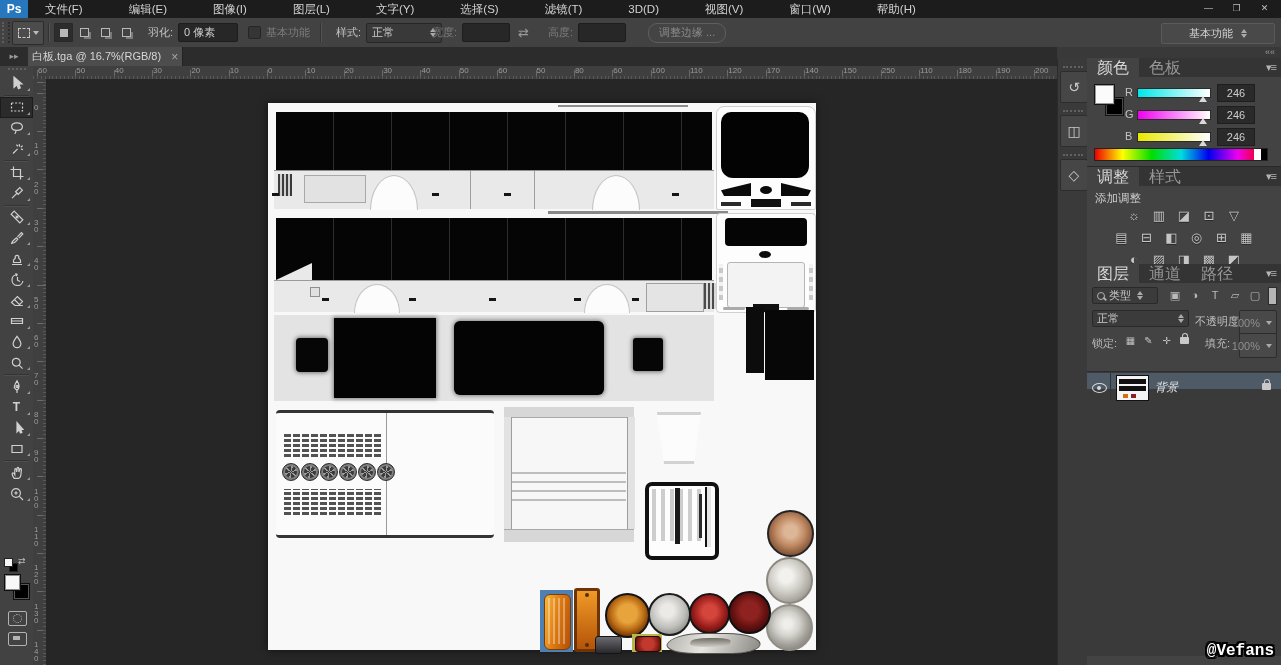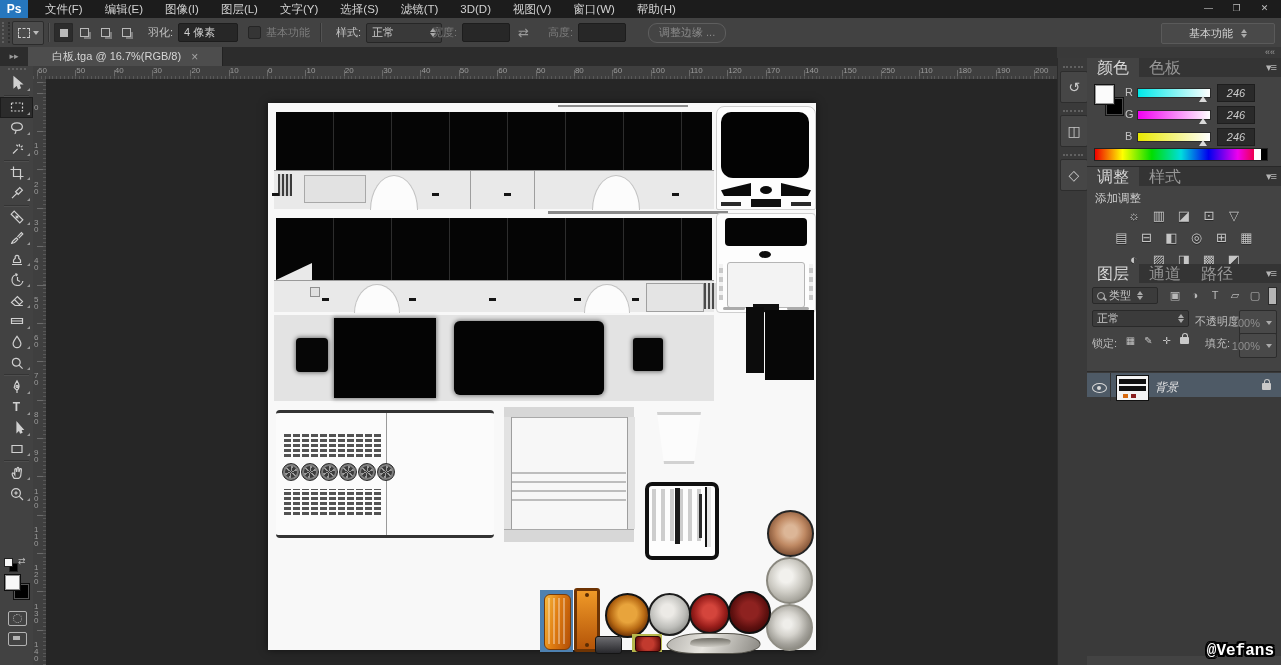--- a/index.html
+++ b/index.html
@@ -4,21 +4,21 @@
 <style>
   html,body{margin:0;padding:0;background:#111;}
   body{width:1281px;height:665px;position:relative;overflow:hidden;
        font-family:"Liberation Sans","DejaVu Sans",sans-serif;color:#cfcfcf;
        -webkit-font-smoothing:antialiased;}
   .abs{position:absolute;}
   
   #titlebar{left:0;top:0;width:1281px;height:18px;background:#1c1c1c;}
   #ps-logo{left:0;top:0;width:28px;height:18px;background:#2677be;color:#fff;
            font-weight:bold;font-size:12px;text-align:center;line-height:18px;}
-  #menu-items{left:34px;top:0;height:18px;display:flex;align-items:center;}
+  #menu-items{left:34px;top:0;height:18px;display:flex;align-items:center;gap:24px;}
   .menu-item{font-size:11.5px;color:#d2d2d2;padding:0 11px;line-height:18px;cursor:default;}
   #win-controls{right:3px;top:1px;display:flex;}
   .win-btn{width:27px;height:15px;text-align:center;line-height:14px;font-size:9px;color:#bfbfbf;margin-left:1px;}
   
   #optionsbar{left:0;top:18px;width:1281px;height:29px;background:#424242;border-bottom:1px solid #282828;}
   .ob{position:absolute;top:0;height:29px;display:flex;align-items:center;font-size:11px;color:#c3c3c3;}
   .grip-v{left:2px;top:4px;width:4px;height:21px;border-left:2px dotted #5f5f5f;border-right:2px dotted #2e2e2e;}
   .preset-box{left:12px;top:3px;width:30px;height:22px;background:#4c4c4c;border:1px solid #2c2c2c;border-radius:2px;
               display:flex;align-items:center;justify-content:center;gap:3px;}
   .mini-dash{width:10px;height:8px;border:1px dashed #c9c9c9;}
@@ -40,21 +40,21 @@
   .updown .d{border-top:4px solid #aaa;}
   .checkbox{width:11px;height:11px;background:#353535;border:1px solid #252525;border-radius:2px;margin-right:5px;}
   .swap-glyph{font-size:13px;color:#9a9a9a;}
   .rounded-btn{height:18px;border:1px solid #5e5e5e;border-radius:9px;color:#8a8a8a;font-size:11px;
                padding:0 10px;line-height:17px;background:#444;}
   #workspace-switch{right:6px;top:5px;width:112px;height:19px;background:#494949;border:1px solid #5a5a5a;
                     border-radius:2px;display:flex;align-items:center;justify-content:center;font-size:11px;color:#d0d0d0;position:absolute;}
   
   #tabstrip{left:0;top:47px;width:1057px;height:19px;background:#2c2c2c;}
   #tool-collapse{left:0;top:0;width:28px;height:19px;text-align:center;font-size:9px;color:#9a9a9a;line-height:18px;}
-  #doc-tab{left:28px;top:0;height:19px;background:#4d4d4d;display:flex;align-items:center;padding:0 24px;border-right:1px solid #222;}
+  #doc-tab{left:28px;top:0;height:19px;background:#4d4d4d;display:flex;align-items:center;padding:0 4px;border-right:1px solid #222;}
   #doc-tab-title{font-size:11px;color:#d6d6d6;margin-right:10px;white-space:nowrap;}
   #doc-tab-close{font-size:12px;color:#a5a5a5;}
   #dock-header{left:1057px;top:47px;width:224px;height:11px;background:#393939;text-align:right;
                font-size:9px;color:#9a9a9a;line-height:11px;padding-right:6px;box-sizing:border-box;}
   
   #toolbar{left:0;top:66px;width:33px;height:599px;background:#424242;border-right:1px solid #2e2e2e;}
   #toolbar-grip{margin:2px auto 3px;width:18px;border-top:2px dotted #5f5f5f;}
   .tool{width:33px;height:20.8px;display:flex;align-items:center;justify-content:center;position:relative;}
   .tool.active{background:#2b2b2b;box-shadow:inset 0 0 0 1px #1c1c1c;}
   .tool::after{content:"";position:absolute;right:3px;bottom:3px;width:0;height:0;
@@ -108,42 +108,42 @@
   .panel{position:absolute;left:0;width:194px;border-bottom:1px solid #282828;}
   
   #swatch-pair{left:7px;top:26px;width:36px;height:38px;}
   #cfg{left:0;top:0;width:19px;height:19px;background:#fbfbfb;border:1px solid #141414;box-shadow:inset 0 0 0 1px #9a9a9a;z-index:2;}
   #cbg{left:11px;top:13px;width:17px;height:17px;background:#000;border:1px solid #141414;box-shadow:inset 0 0 0 1px #4a4a4a;}
   .chan-row{position:absolute;left:0;width:194px;height:18px;}
   .chan-label{position:absolute;left:38px;top:2px;font-size:11px;color:#c3c3c3;}
   .chan-bar{position:absolute;left:50px;top:4px;width:72px;height:8px;border:1px solid #2a2a2a;}
   .chan-thumb{position:absolute;top:12px;width:0;height:0;border-left:4px solid transparent;border-right:4px solid transparent;border-bottom:6px solid #d9d9d9;}
   .chan-val{position:absolute;left:130px;top:0;width:36px;height:16px;background:#2a2a2a;border:1px solid #1e1e1e;
-            font-size:11px;color:#cccccc;text-align:center;line-height:16px;font-style:italic;}
+            font-size:11px;color:#cccccc;text-align:center;line-height:16px;}
   #spectrum{left:7px;top:90px;width:172px;height:11px;border:1px solid #222;
     background:linear-gradient(to right,#e00 0%,#ff0 16%,#0d0 33%,#0dd 50%,#00e 66%,#e0e 83%,#e00 97%);}
   #spectrum i{position:absolute;right:6px;top:0;width:7px;height:100%;background:#fff;}
   #spectrum b{position:absolute;right:0;top:0;width:6px;height:100%;background:#000;}
   
   #adj-header{left:8px;top:24px;font-size:11.5px;color:#cdcdcd;}
   .adj-row{position:absolute;left:0;width:194px;display:flex;justify-content:center;gap:5px;}
   .adj-icon{width:20px;height:17px;font-size:13px;line-height:17px;text-align:center;color:#c6c6c6;
             text-shadow:0 1px 0 #2a2a2a;}
   
   .lr-select{position:absolute;height:17px;background:#3b3b3b;border:1px solid #292929;border-radius:2px;
              display:flex;align-items:center;font-size:11px;color:#c9c9c9;padding:0 4px;box-sizing:border-box;}
   .mag{width:6px;height:6px;border:1.5px solid #b0b0b0;border-radius:50%;position:relative;margin-right:4px;}
   .mag::after{content:"";position:absolute;left:5px;top:5px;width:4px;height:1.5px;background:#b0b0b0;transform:rotate(45deg);}
   .flt-icon{width:16px;height:16px;font-size:11px;line-height:16px;text-align:center;color:#b9b9b9;}
   .lk-icon{width:15px;height:15px;font-size:10px;line-height:15px;text-align:center;color:#c2c2c2;}
   .lbl{position:absolute;font-size:11px;color:#bdbdbd;}
   .val-box{position:absolute;height:25px;background:#494949;border:1px solid #2c2c2c;border-radius:2px;
            font-size:11px;color:#8f8f8f;display:flex;align-items:center;justify-content:flex-end;padding:0 4px;box-sizing:border-box;}
   #layer-list{position:absolute;left:0;top:88px;width:194px;bottom:0;background:#3a3a3a;border-top:1px solid #2c2c2c;}
-  #layer-row{position:absolute;left:0;top:1px;width:194px;height:24px;background:#4e5a66;}
+  #layer-row{position:absolute;left:0;top:1px;width:194px;height:16px;background:#4e5a66;}
   #eye-cell{position:absolute;left:0;top:0;width:23px;height:28px;border-right:1px solid #333;}
   .eye{position:absolute;left:5px;top:10px;width:13px;height:8px;border:1px solid #d8d8d8;border-radius:50%;}
   .eye::after{content:"";position:absolute;left:4px;top:1.5px;width:4px;height:4px;border-radius:50%;background:#d8d8d8;}
   #layer-thumb{position:absolute;left:29px;top:2px;width:31px;height:24px;border:1px solid #111;background:#f4f4f4;
     background-image:linear-gradient(#101010 0 100%),linear-gradient(#101010 0 100%),linear-gradient(#d86a10 0 100%),linear-gradient(#8a2020 0 100%);
     background-size:27px 5px,27px 5px,5px 4px,5px 4px;background-position:2px 3px,2px 10px,6px 18px,14px 18px;background-repeat:no-repeat;}
   #layer-name{position:absolute;left:68px;top:7px;font-size:11.5px;font-style:italic;color:#e4e4e4;}
   .lock{display:inline-block;position:relative;width:9px;height:7px;background:#c9c9c9;border-radius:1px;}
   .lock::before{content:"";position:absolute;left:1.5px;top:-4px;width:4px;height:4px;border:1.5px solid #c9c9c9;border-bottom:none;border-radius:3px 3px 0 0;}
   #layer-lock{position:absolute;right:10px;top:10px;}
@@ -193,21 +193,21 @@
       </span>
     <span class="sel-btn">
         <i class="sq2"></i>
       </span>
     <span class="sel-btn">
         <i class="sq2"></i>
       </span>
   </div>
   <div class="ob" style="left:148px">
     <span class="ob-label">羽化:</span>
-    <span class="ob-input" style="width:48px">4 像素</span>
+    <span class="ob-input" style="width:48px">0 像素</span>
   </div>
   <div class="ob" style="left:248px">
     <span class="checkbox"></span>
     <span class="ob-label dim">基本功能</span>
   </div>
   <div class="vsep" style="left:320px"></div>
   <div class="ob" style="left:336px">
     <span class="ob-label">样式:</span>
     <span class="ob-select" style="width:64px">
       <span>正常</span>

